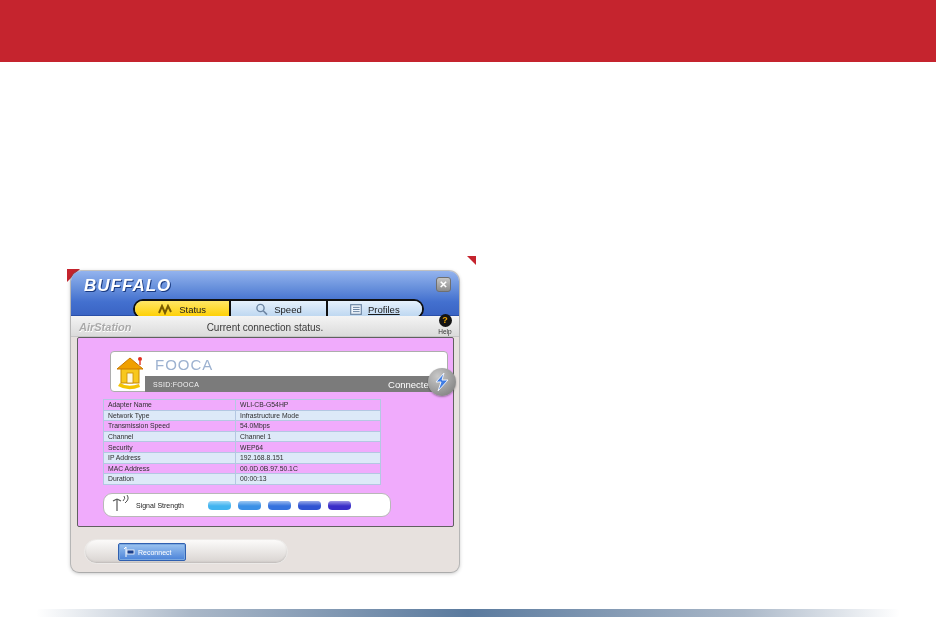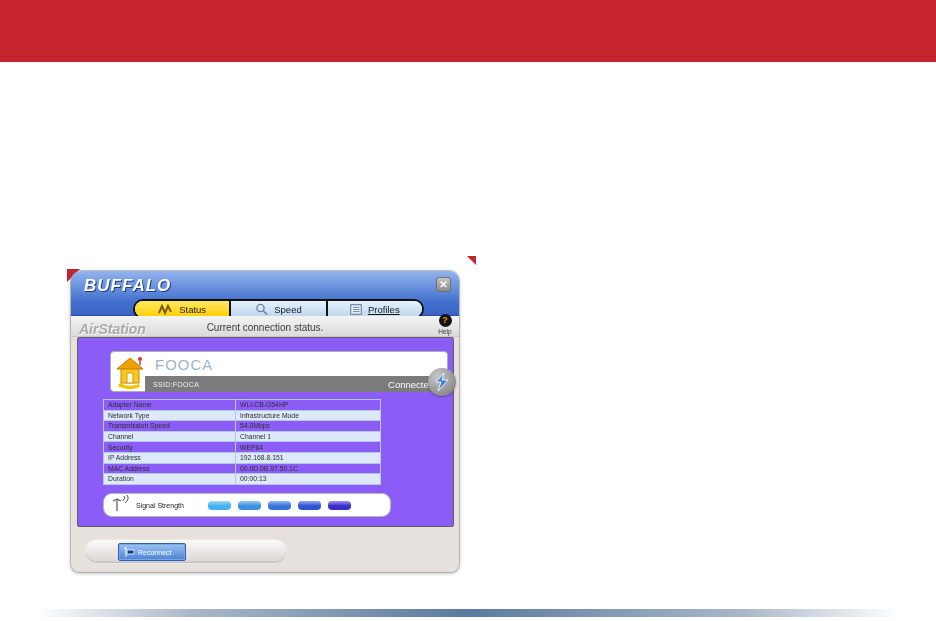--- a/index.html
+++ b/index.html
@@ -23,27 +23,27 @@
     background:linear-gradient(180deg,#c6c6c6,#8b8b8b); color:#ffffff; font-size:10px; font-weight:bold; line-height:13px; text-align:center; cursor:default; }
 
   .tabbar { position:absolute; left:62px; top:28px; width:291px; height:20px; display:flex; border:2px solid #101010; border-radius:11px; overflow:hidden; background:#cfe2f6; }
   .tab { flex:1; display:flex; align-items:center; justify-content:center; gap:6px; font-size:9.5px; color:#1a1a1a;
     background:linear-gradient(180deg,#e6f1fc,#bcd6f0); border-right:2px solid #101010; }
   .tab:last-child { border-right:none;text-decoration:underline; }
   .tab.active { background:linear-gradient(180deg,#ffe766,#fecf00); }
   .tab svg { display:block; }
 
   .strip { position:absolute; left:0; top:45px; width:100%; height:21px; background:linear-gradient(180deg,#f4f4f4,#dbdbdb); border-bottom:1px solid #c6c6c6; }
-  .airstation { position:absolute; left:8px; top:5px; font-size:14px; font-weight:bold; font-style:italic; color:#a9a9a9; text-shadow:0.5px 0.5px 0 #ffffff; }
+  .airstation { position:absolute; left:8px; top:5px; font-size:11px; font-weight:bold; font-style:italic; color:#a9a9a9; text-shadow:0.5px 0.5px 0 #ffffff; }
   .strip-msg { position:absolute; left:0; right:0; top:6px; text-align:center; font-size:10px; color:#3a3a3a; }
   .help { position:absolute; right:4px; top:-2px; width:20px; text-align:center; }
   .help-circle { width:13px; height:13px; margin:0 auto; border-radius:50%; background:#141414; color:#eea400; font-size:9px; font-weight:bold; line-height:13px; text-align:center; }
   .help-label { font-size:6.5px; color:#333; margin-top:1px; }
 
-  .panel { position:absolute; left:6px; top:66px; width:377px; height:190px; background:#8b5cf6; border:1px solid #606060; border-radius:2px; }
+  .panel { position:absolute; left:6px; top:66px; width:377px; height:190px; background:#f0abfc; border:1px solid #606060; border-radius:2px; }
 
   .ssid-box { position:absolute; left:32px; top:13px; width:338px; height:41px; border:1px solid #adadad; border-radius:4px; background:#ffffff; }
   .house-icon { position:absolute; left:3px; top:2px; }
   .net-name { position:absolute; left:44px; top:4px; font-size:15px; color:#9db2d0; letter-spacing:1px; }
   .ssid-bar { position:absolute; left:34px; top:24px; right:-1px; height:16px; background:#7b7b7b; display:flex; align-items:center; justify-content:space-between; padding:0 14px 0 8px; }
   .ssid-text { font-size:7px; color:#f2f2f2; letter-spacing:0.3px; }
   .conn-text { font-size:9.5px; color:#ffffff; }
   .aoss-badge { position:absolute; left:350px; top:30px; width:28px; height:28px; border-radius:50%;
     background:radial-gradient(circle at 35% 30%, #c9c9c9, #8a8a8a 75%); box-shadow:0 1px 2px rgba(0,0,0,0.35); display:flex; align-items:center; justify-content:center; }
 

